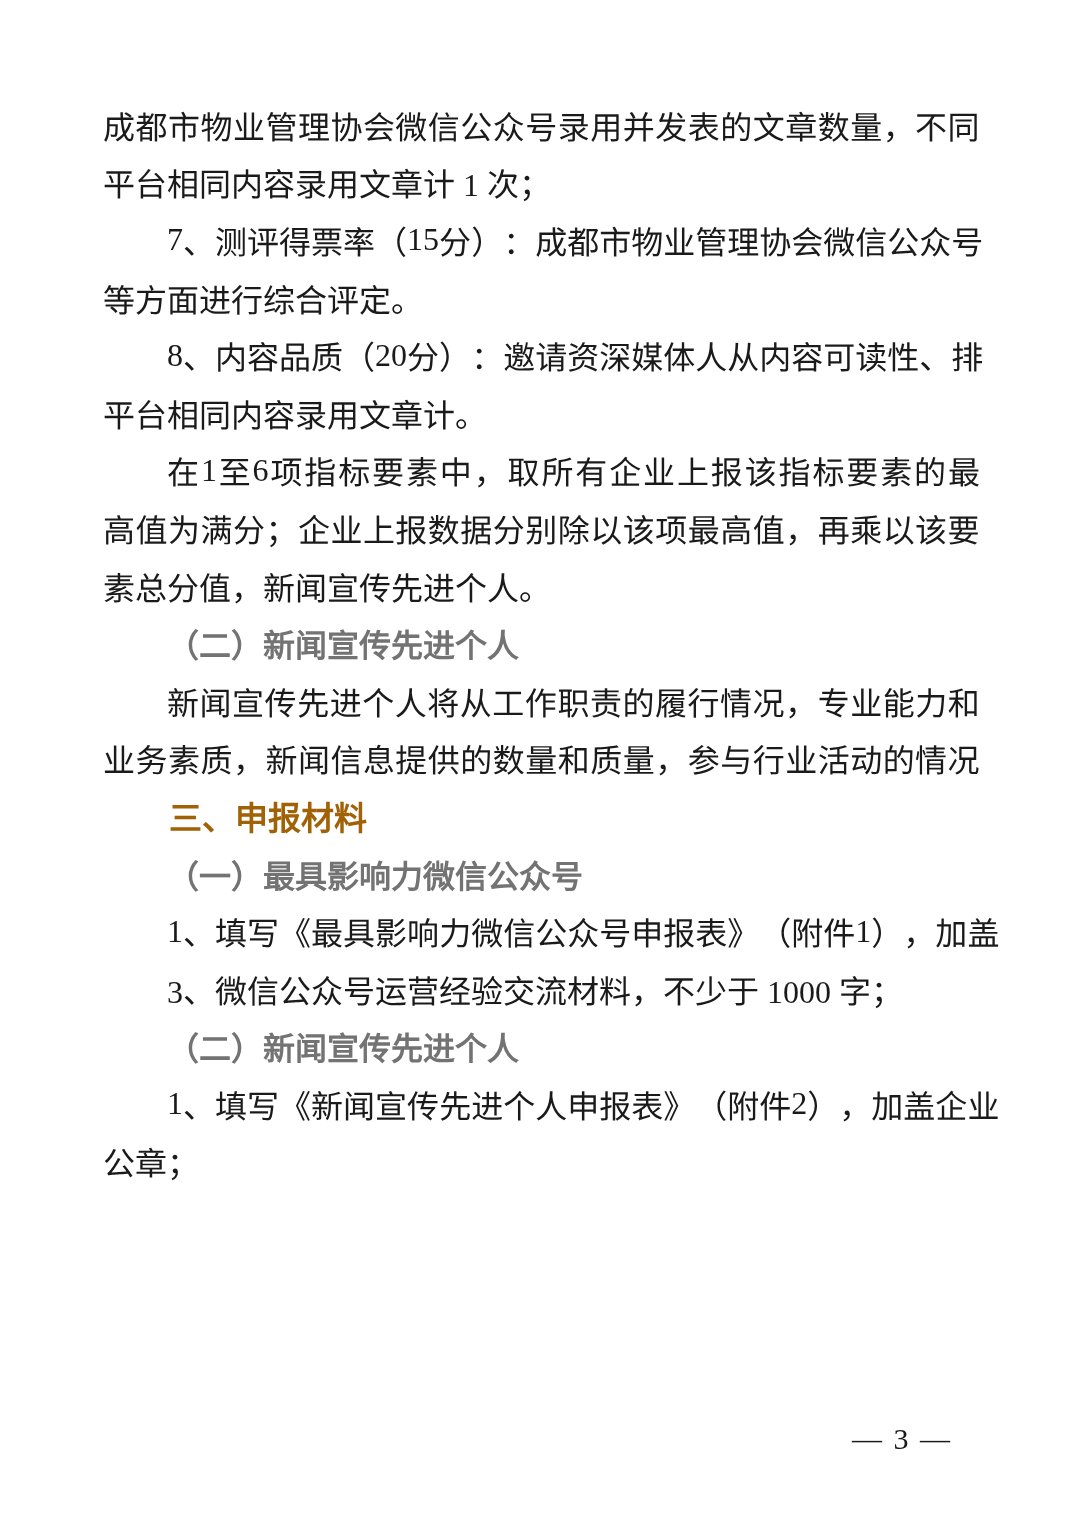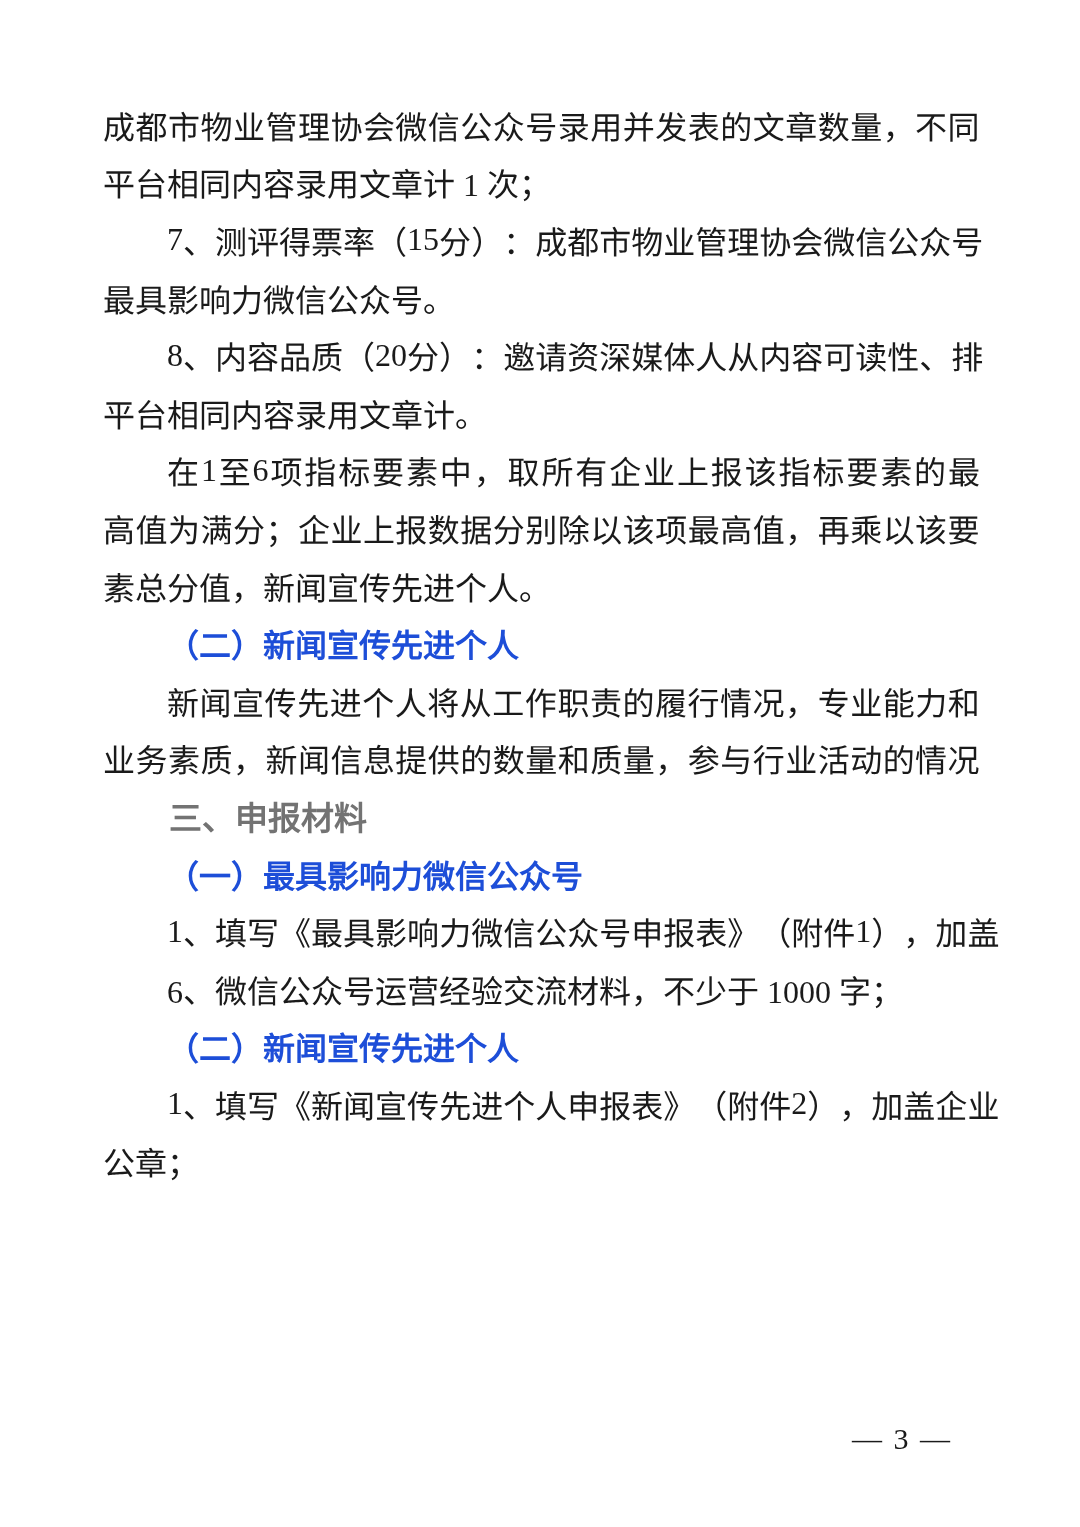--- a/index.html
+++ b/index.html
@@ -26,57 +26,57 @@
     display: flex;
     align-items: center;
     font-size: 32px;
     color: #1a1a1a;
     white-space: pre;
   }
   .line.indent { padding-left: 2em; }
   .line.stretch { justify-content: space-between; }
   .line.heading-kai {
     font-weight: 700;
-    color: #1d4ed8;
+    color: #737373;
   }
   .line.heading-hei {
     font-family: "Liberation Sans", "DejaVu Sans", sans-serif;
     font-weight: 700;
-    color: #737373;
+    color: #a16207;
     font-size: 33px;
   }
   .page-number {
     position: absolute;
     top: 1422px;
     right: 128px;
     font-size: 30px;
     color: #1a1a1a;
     letter-spacing: 2px;
     white-space: pre;
   }
 </style>
 </head>
 <body>
 
 <div class="page">
   <div class="content">
       <div class="line body stretch"><span>成</span><span>都</span><span>市</span><span>物</span><span>业</span><span>管</span><span>理</span><span>协</span><span>会</span><span>微</span><span>信</span><span>公</span><span>众</span><span>号</span><span>录</span><span>用</span><span>并</span><span>发</span><span>表</span><span>的</span><span>文</span><span>章</span><span>数</span><span>量</span><span>，</span><span>不</span><span>同</span></div>
       <div class="line body">平台相同内容录用文章计 1 次；</div>
       <div class="line body indent stretch"><span>7</span><span>、</span><span>测</span><span>评</span><span>得</span><span>票</span><span>率</span><span>（</span><span>1</span><span>5</span><span>分</span><span>）</span><span>：</span><span>成</span><span>都</span><span>市</span><span>物</span><span>业</span><span>管</span><span>理</span><span>协</span><span>会</span><span>微</span><span>信</span><span>公</span><span>众</span><span>号</span></div>
-      <div class="line body">最具影响力微信公众号。</div>
+      <div class="line body">等方面进行综合评定。</div>
       <div class="line body indent stretch"><span>8</span><span>、</span><span>内</span><span>容</span><span>品</span><span>质</span><span>（</span><span>2</span><span>0</span><span>分</span><span>）</span><span>：</span><span>邀</span><span>请</span><span>资</span><span>深</span><span>媒</span><span>体</span><span>人</span><span>从</span><span>内</span><span>容</span><span>可</span><span>读</span><span>性</span><span>、</span><span>排</span></div>
       <div class="line body">平台相同内容录用文章计。</div>
       <div class="line body indent stretch"><span>在</span><span>1</span><span>至</span><span>6</span><span>项</span><span>指</span><span>标</span><span>要</span><span>素</span><span>中</span><span>，</span><span>取</span><span>所</span><span>有</span><span>企</span><span>业</span><span>上</span><span>报</span><span>该</span><span>指</span><span>标</span><span>要</span><span>素</span><span>的</span><span>最</span></div>
       <div class="line body stretch"><span>高</span><span>值</span><span>为</span><span>满</span><span>分</span><span>；</span><span>企</span><span>业</span><span>上</span><span>报</span><span>数</span><span>据</span><span>分</span><span>别</span><span>除</span><span>以</span><span>该</span><span>项</span><span>最</span><span>高</span><span>值</span><span>，</span><span>再</span><span>乘</span><span>以</span><span>该</span><span>要</span></div>
       <div class="line body">素总分值，新闻宣传先进个人。</div>
       <div class="line heading-kai indent">（二）新闻宣传先进个人</div>
       <div class="line body indent stretch"><span>新</span><span>闻</span><span>宣</span><span>传</span><span>先</span><span>进</span><span>个</span><span>人</span><span>将</span><span>从</span><span>工</span><span>作</span><span>职</span><span>责</span><span>的</span><span>履</span><span>行</span><span>情</span><span>况</span><span>，</span><span>专</span><span>业</span><span>能</span><span>力</span><span>和</span></div>
       <div class="line body stretch"><span>业</span><span>务</span><span>素</span><span>质</span><span>，</span><span>新</span><span>闻</span><span>信</span><span>息</span><span>提</span><span>供</span><span>的</span><span>数</span><span>量</span><span>和</span><span>质</span><span>量</span><span>，</span><span>参</span><span>与</span><span>行</span><span>业</span><span>活</span><span>动</span><span>的</span><span>情</span><span>况</span></div>
       <div class="line heading-hei indent">三、申报材料</div>
       <div class="line heading-kai indent">（一）最具影响力微信公众号</div>
       <div class="line body indent stretch"><span>1</span><span>、</span><span>填</span><span>写</span><span>《</span><span>最</span><span>具</span><span>影</span><span>响</span><span>力</span><span>微</span><span>信</span><span>公</span><span>众</span><span>号</span><span>申</span><span>报</span><span>表</span><span>》</span><span>（</span><span>附</span><span>件</span><span>1</span><span>）</span><span>，</span><span>加</span><span>盖</span></div>
-      <div class="line body indent">6、微信公众号运营经验交流材料，不少于 1000 字；</div>
+      <div class="line body indent">3、微信公众号运营经验交流材料，不少于 1000 字；</div>
       <div class="line heading-kai indent">（二）新闻宣传先进个人</div>
       <div class="line body indent stretch"><span>1</span><span>、</span><span>填</span><span>写</span><span>《</span><span>新</span><span>闻</span><span>宣</span><span>传</span><span>先</span><span>进</span><span>个</span><span>人</span><span>申</span><span>报</span><span>表</span><span>》</span><span>（</span><span>附</span><span>件</span><span>2</span><span>）</span><span>，</span><span>加</span><span>盖</span><span>企</span><span>业</span></div>
       <div class="line body">公章；</div>
     </div>
   <div class="page-number">— 3 —</div>
 </div>
 
 </body></html>

